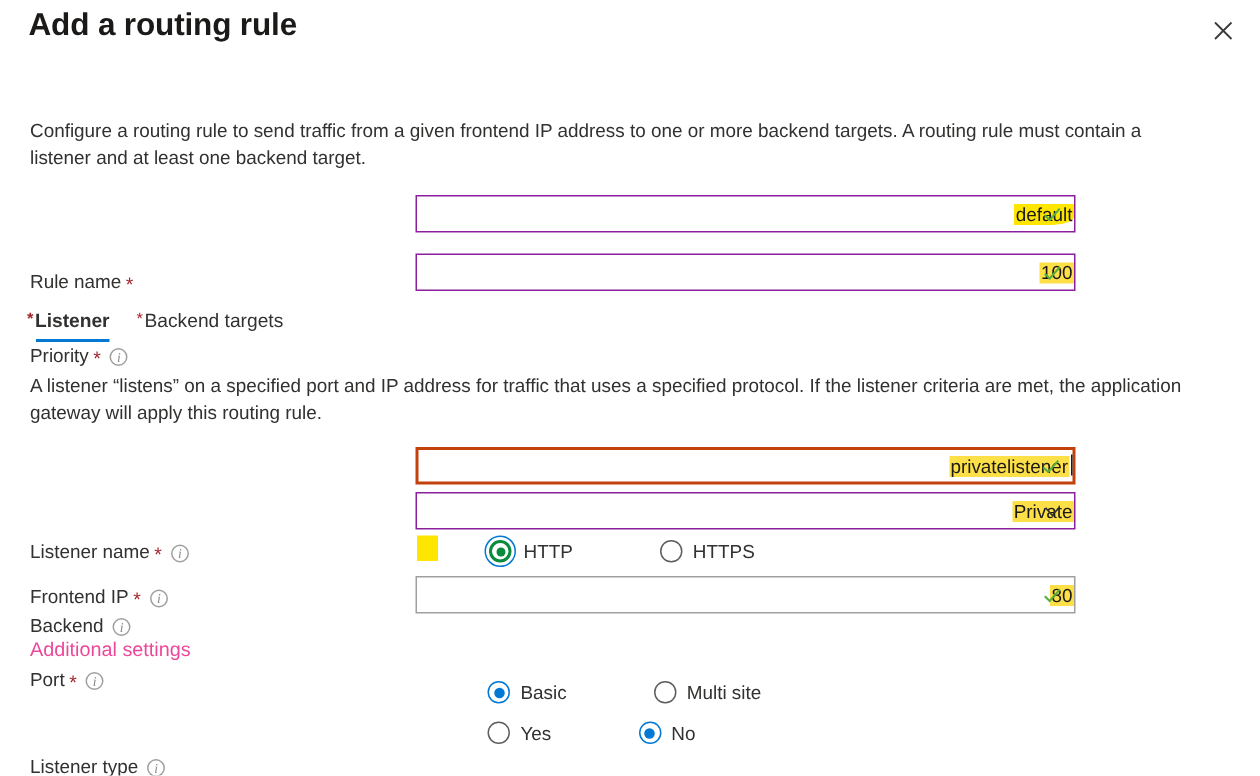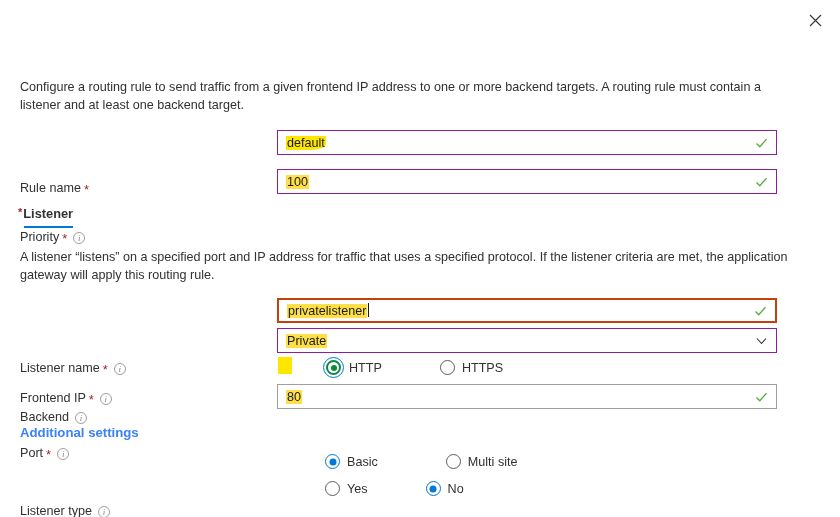--- a/index.html
+++ b/index.html
@@ -79,26 +79,27 @@
     font-style: italic;
     line-height: 12px;
     color: #8a8886;
     font-family: "Liberation Serif", serif;
   }
 
   
   .field {
     position: absolute;
     left: 277px;
-    width: 500px;
+    width: 440px;
     height: 25px;
     background: #ffffff;
     border: 1px solid #8a8886;
     display: flex;
     align-items: center;
+    justify-content: flex-end;
   }
   .field.purple { border-color: #8b1f9e; }
   .field.focus  { border: 2px solid #c2410c; }
   .field .val {
     font-size: 12.6px;
     color: #1b1a19;
     margin-left: 8px;
     white-space: nowrap;
     position: relative;
   }
@@ -221,28 +222,29 @@
     position: absolute;
     background: #ffe600;
     z-index: 0;
   }
 
   
   .section-head {
     position: absolute;
     left: 20px; top: 425px;
     font-size: 13.2px;
-    font-weight: 700;
-    color: #3b82f6;
+    font-weight: 400;
+    color: #ec4899;
   }
 </style>
 </head>
 <body>
 
 <div class="panel-header">
+  <div class="panel-title">Add a routing rule</div>
   <button class="close-btn" aria-label="Close">
     <svg width="13" height="13" viewBox="0 0 13 13">
       <path d="M1 1 L12 12 M12 1 L1 12" stroke="#3b3a39" stroke-width="1.2" fill="none"></path>
     </svg>
   </button>
 </div>
 
 <div class="intro">Configure a routing rule to send traffic from a given frontend IP address to one or more backend targets. A routing rule must contain a listener and at least one backend target.</div>
 
 <div class="label" style="left:20px; top:133px;">
@@ -265,20 +267,23 @@
   <span class="val"><span class="hl">100</span></span>
   <svg class="check" viewBox="0 0 13 13">
     <path d="M1.5 7 L4.8 10.2 L11.5 2.6" stroke="#5aad3f" stroke-width="1.4" fill="none"></path>
   </svg>
 </div>
 
 <div class="tabs">
   <div class="tab active">
     <span class="star">*</span><span>Listener</span>
   </div>
+  <div class="tab">
+    <span class="star">*</span><span>Backend targets</span>
+  </div>
 </div>
 
 <div class="listener-desc">A listener “listens” on a specified port and IP address for traffic that uses a specified protocol. If the listener criteria are met, the application gateway will apply this routing rule.</div>
 
 <div class="label" style="left:20px; top:313px;">
   <span>Listener name</span>
   <span class="req">*</span>
   <span class="info-icon"></span>
 </div>
 <div class="field focus" style="top:298px;">
@@ -329,21 +334,21 @@
     <path d="M1.5 7 L4.8 10.2 L11.5 2.6" stroke="#5aad3f" stroke-width="1.4" fill="none"></path>
   </svg>
 </div>
 
 <div class="section-head">Additional settings</div>
 
 <div class="label" style="left:20px; top:456px;">
   <span>Listener type</span>
   <span class="info-icon"></span>
 </div>
-<div class="radio-group" style="left:285px; top:454px; gap:28px;">
+<div class="radio-group" style="left:285px; top:454px; gap:18px;">
   <label class="radio-opt">
     <span class="rdo on-blue"></span>
     <span>Basic</span>
   </label>
   <label class="radio-opt">
     <span class="rdo"></span>
     <span>Multi site</span>
   </label>
 </div>
 

